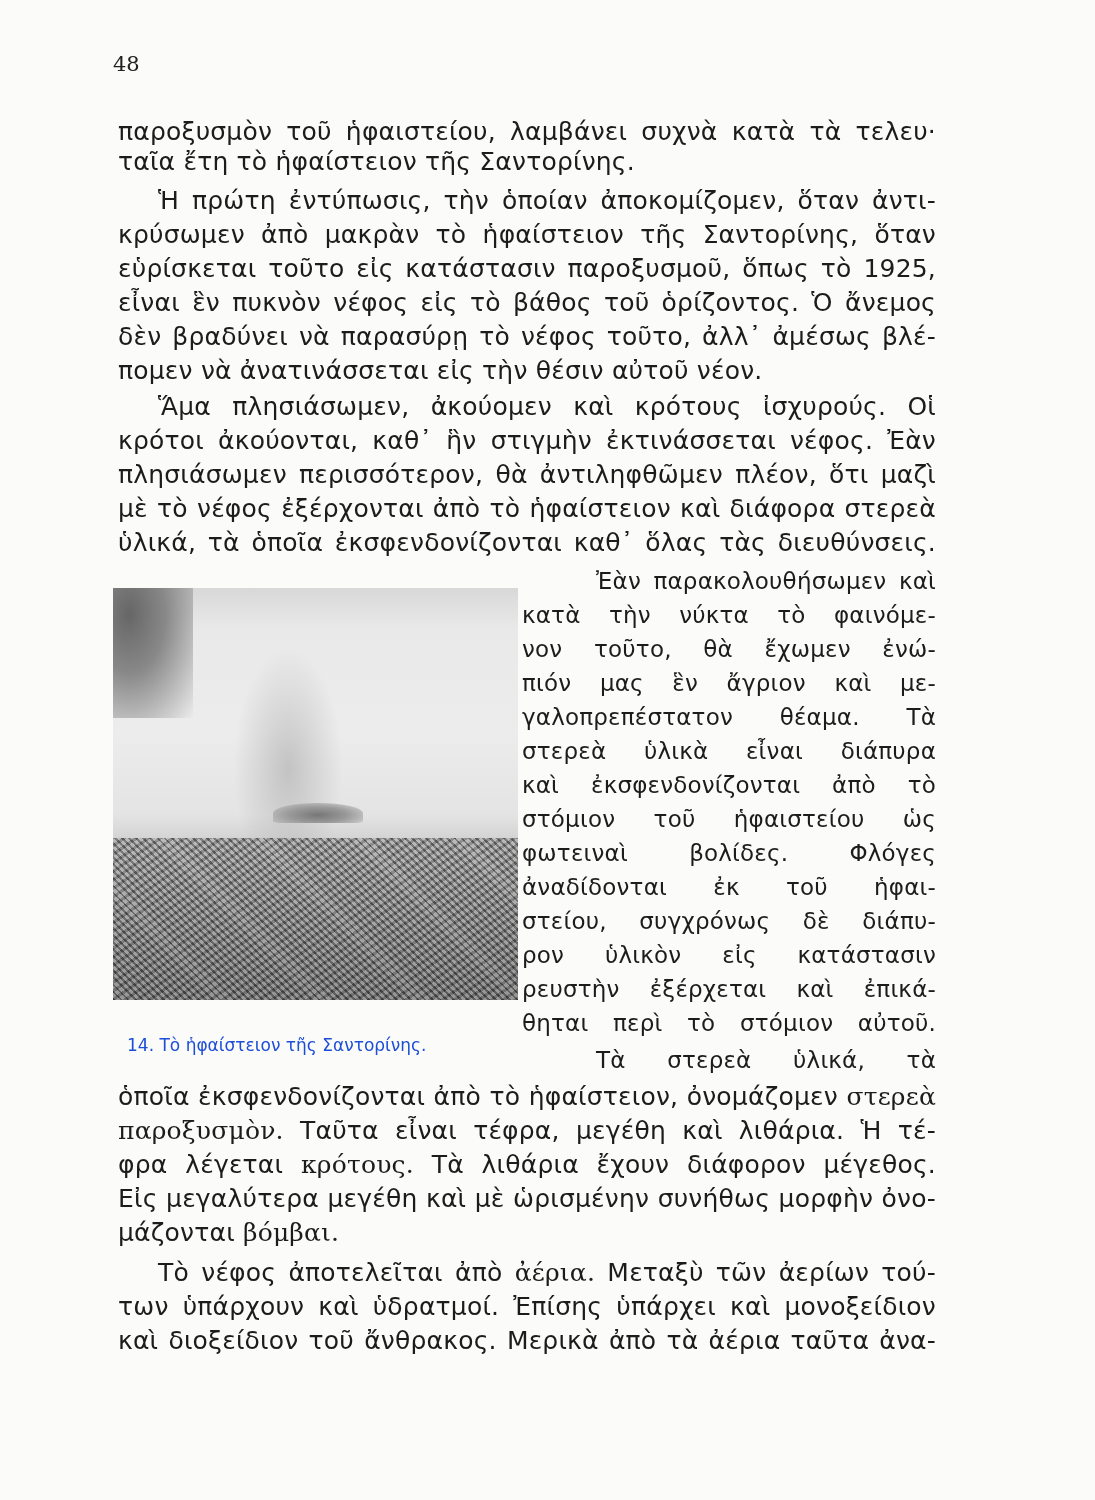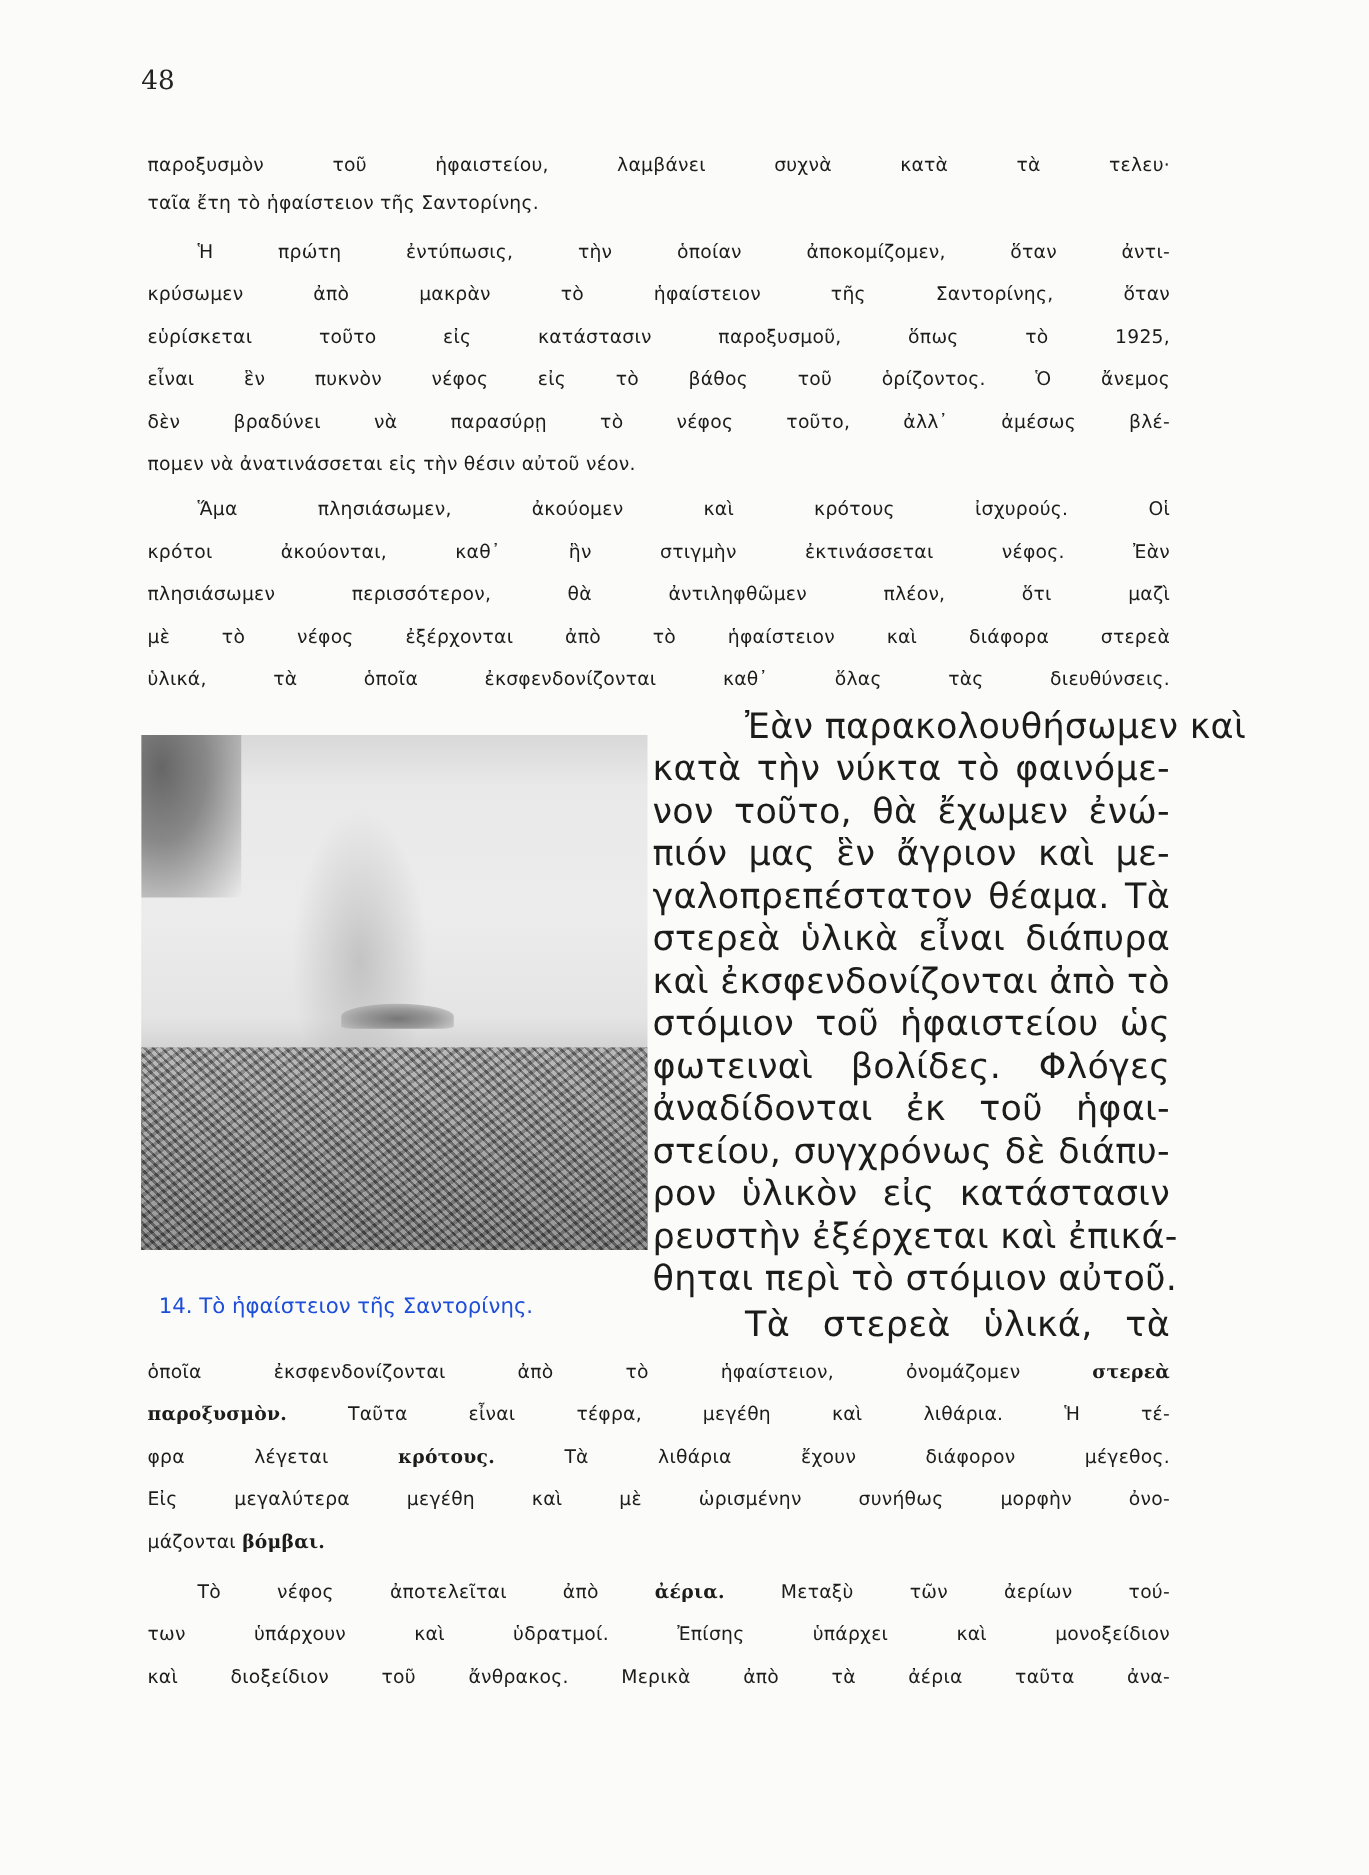--- a/index.html
+++ b/index.html
@@ -5,29 +5,29 @@
   html, body { margin: 0; padding: 0; }
   body {
     width: 1095px; height: 1500px; background: #fbfbfa; position: relative; overflow: hidden;
     font-family: "DejaVu Sans", sans-serif; color: #1c1c1c;
   }
   .page-number {
     position: absolute; left: 113px; top: 52px; font-family: "DejaVu Serif", serif;
     font-size: 21px; color: #222; text-align: center;
   }
   .line {
-    position: absolute; left: 118px; width: 818px; font-size: 15px; line-height: 30px;
+    position: absolute; left: 118px; width: 818px; font-size: 25px; line-height: 30px;
     white-space: nowrap; text-align: justify; text-align-last: justify;
     font-family: "DejaVu Sans", sans-serif; letter-spacing: 0.2px;
   }
   .line.indent { left: 158px; width: 778px; }
   .line.last { text-align-last: left; }
-  .narrow { left: 522px !important; width: 414px !important; font-size: 28px; }
+  .narrow { left: 522px !important; width: 414px !important; font-size: 23px; }
   .narrow.indent2 { left: 596px !important; width: 340px !important; }
-  b { font-family: "DejaVu Serif", serif; font-weight: bold; margin-top: 12px; }
+  b { font-family: "DejaVu Serif", serif; font-weight: normal; margin-top: 12px; }
 
   .figure {
     position: absolute; left: 113px; top: 588px; width: 405px; height: 412px; overflow: hidden;
     background: linear-gradient(to bottom, #d8d8d8 0%, #e9e9e9 10%, #ececec 35%, #e4e4e4 55%, #d0d0d0 62%, #8a8a8a 66%, #777 80%, #6a6a6a 100%);
   }
   .figure .smoke {
     position: absolute; left: 0; top: 0; width: 80px; height: 130px;
     background: radial-gradient(ellipse at 20% 20%, #666 0%, #888 40%, rgba(200,200,200,0) 100%);
   }
   .figure .plume {

